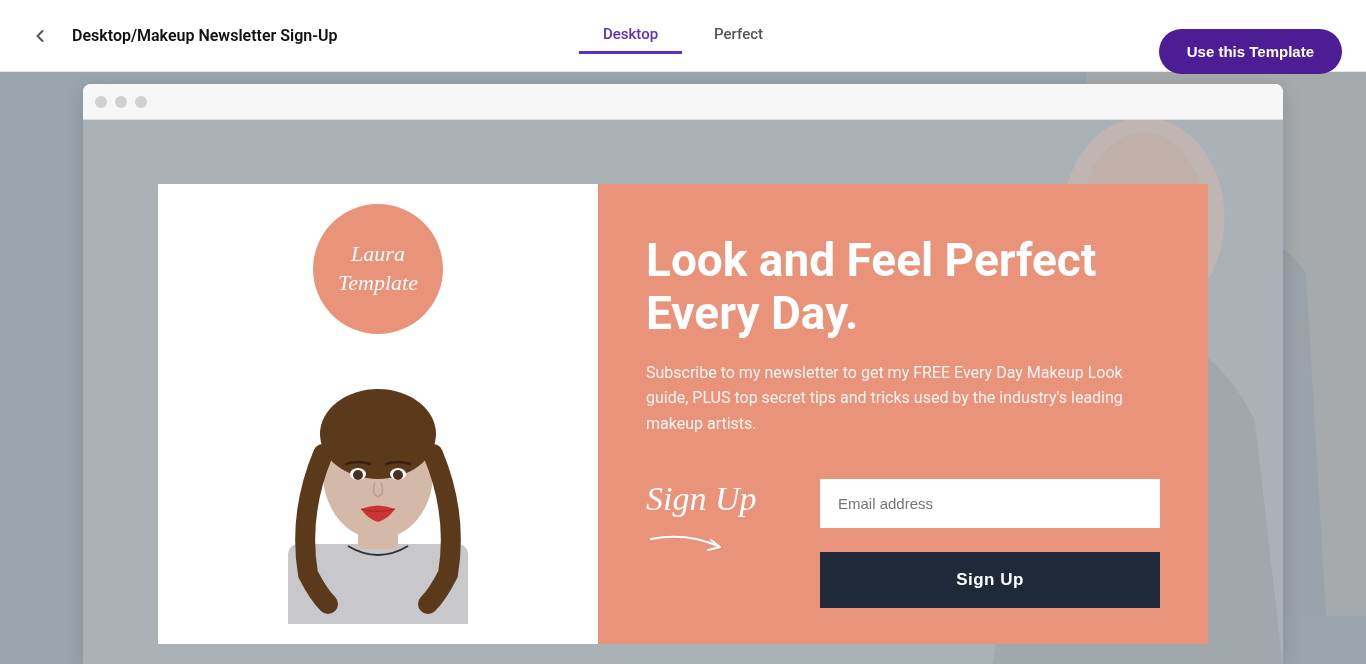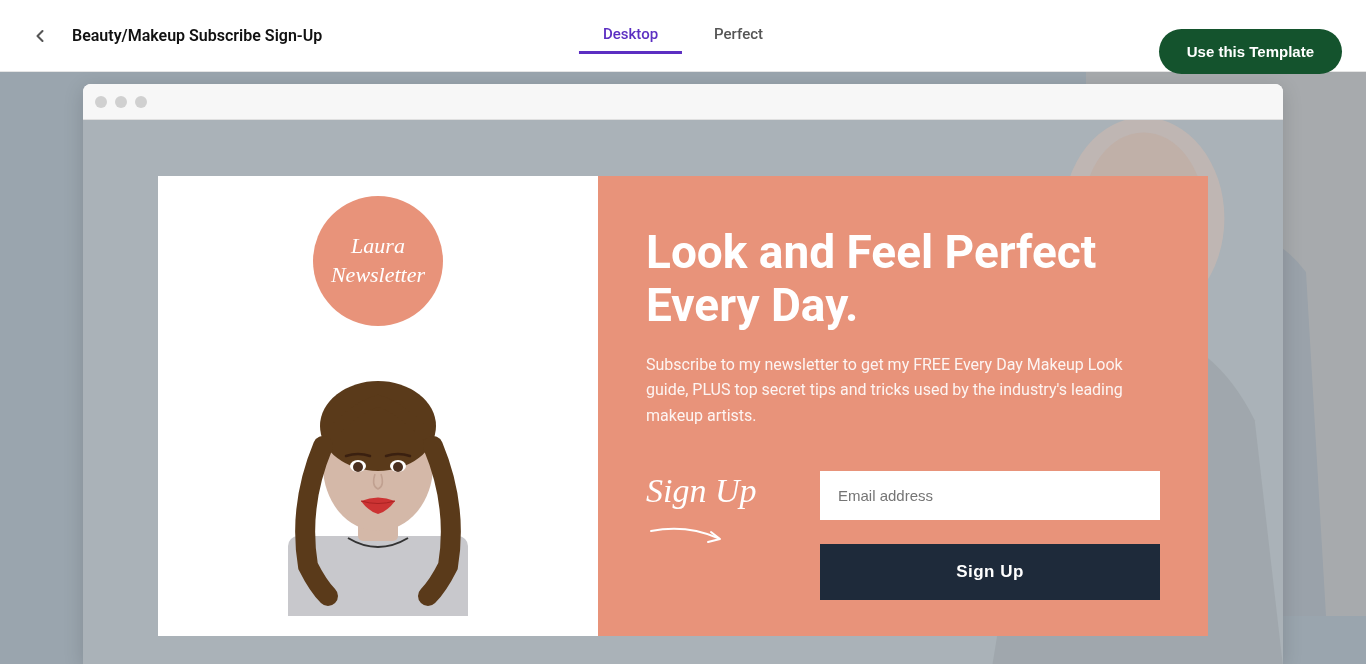--- a/index.html
+++ b/index.html
@@ -69,21 +69,21 @@
       border-bottom: 3px solid transparent;
       text-align: center;
     }
 
     .tab.active {
       color: #5c2fc2;
       border-bottom: 3px solid #5c2fc2;
     }
 
     .use-template-btn {
-      background: #14532d;
+      background: #4c1d95;
       color: #fff;
       border: none;
       border-radius: 50px;
       padding: 14px 28px;
       font-size: 15px;
       font-weight: 600;
       cursor: pointer;
       white-space: nowrap;
       margin-top: 32px;
     }
@@ -166,21 +166,21 @@
       display: flex;
       align-items: flex-start;
       justify-content: flex-end;
     }
 
     
     .main-card {
       position: absolute;
       left: 50%;
       transform: translateX(-50%);
-      top: 56px;
+      top: 64px;
       width: 1050px;
       height: 460px;
       display: flex;
     }
 
     
     .left-panel {
       width: 440px;
       background: #ffffff;
       position: relative;
@@ -295,21 +295,21 @@
 </head>
 <body>
 
 <div class="topbar">
   <div class="topbar-left">
     <div class="back-arrow">
       <svg viewBox="0 0 24 24" fill="none" stroke="#555" stroke-width="2.5" stroke-linecap="round" stroke-linejoin="round">
         <polyline points="15 18 9 12 15 6"></polyline>
       </svg>
     </div>
-    <span class="page-title">Beauty/Makeup Subscribe Sign-Up</span>
+    <span class="page-title">Desktop/Makeup Newsletter Sign-Up</span>
   </div>
 
   <div class="topbar-center">
     <div class="tab active">Desktop</div>
     <div class="tab">Perfect</div>
   </div>
 
   <button class="use-template-btn">Use this Template</button>
 </div>
 
@@ -355,21 +355,21 @@
         </svg>
       </div>
 
       <div class="main-card">
 
         <div class="left-panel">
 
           <div class="logo-circle">
             <div class="logo-text">
               <span>Laura</span><br>
-              <span>Newsletter</span>
+              <span>Template</span>
             </div>
           </div>
 
           <div class="woman-photo">
             <svg width="300" height="270" viewBox="0 0 300 270">
 
               <rect x="60" y="190" width="180" height="100" rx="10" fill="#c8c8cc"></rect>
 
               <path d="M120 192 Q150 210 180 192" stroke="#333" stroke-width="2" fill="none"></path>
 

